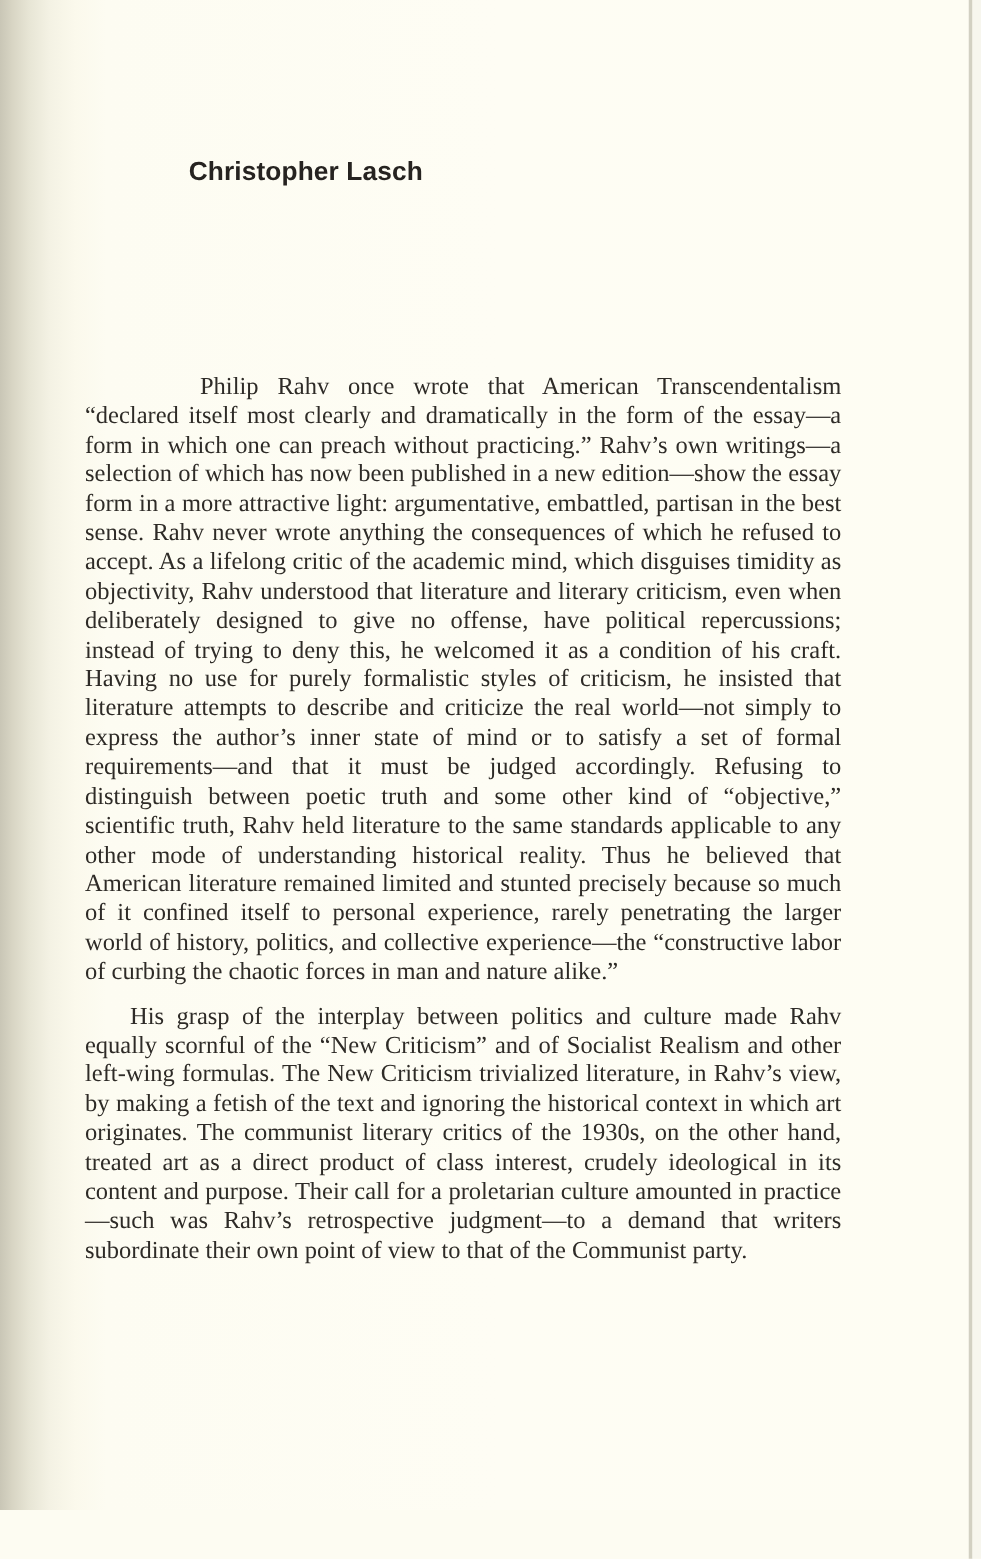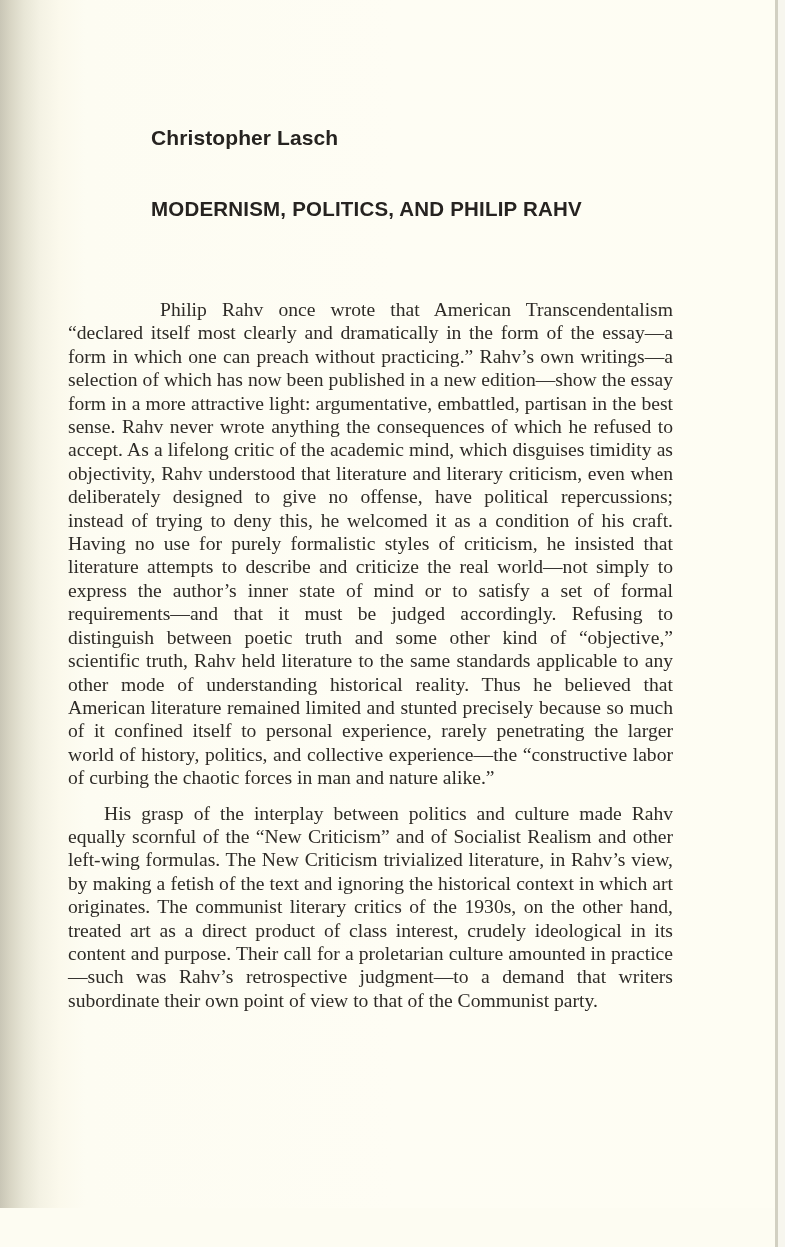--- a/index.html
+++ b/index.html
@@ -89,19 +89,18 @@
     }
   </style>
 </head>
 <body>
 
 <div class="page">
   <div class="right-edge"></div>
   <div class="right-edge-outer"></div>
 
   <h2 class="author">Christopher Lasch</h2>
-  <h1 class="title">MODERNISM, POLITICS, AND PHILIP RAHV</h1>
 
   <div class="body-text">
     <p>Philip Rahv once wrote that American Transcendentalism “declared itself most clearly and dramatically in the form of the essay—a form in which one can preach without practicing.” Rahv’s own writings—a selection of which has now been published in a new edition—show the essay form in a more attractive light: argumentative, embattled, partisan in the best sense. Rahv never wrote anything the consequences of which he refused to accept. As a lifelong critic of the academic mind, which disguises timidity as objectivity, Rahv under­stood that literature and literary criticism, even when deliberately designed to give no offense, have political repercussions; instead of trying to deny this, he welcomed it as a condition of his craft. Having no use for purely formalistic styles of criticism, he insisted that literature attempts to describe and criticize the real world—not simply to express the author’s inner state of mind or to satisfy a set of formal requirements—and that it must be judged accordingly. Refusing to distinguish between poetic truth and some other kind of “objective,” scientific truth, Rahv held literature to the same standards applicable to any other mode of understanding historical reality. Thus he believed that American literature remained limited and stunted precisely because so much of it confined itself to personal experience, rarely penetrating the larger world of history, politics, and collective experience—the “constructive labor of curbing the chaotic forces in man and nature alike.”</p>
     <p>His grasp of the interplay between politics and culture made Rahv equally scornful of the “New Criticism” and of Socialist Realism and other left-wing formulas. The New Criticism trivialized literature, in Rahv’s view, by making a fetish of the text and ignoring the historical context in which art originates. The communist literary critics of the 1930s, on the other hand, treated art as a direct product of class interest, crudely ideological in its content and purpose. Their call for a proletarian culture amounted in practice—such was Rahv’s retrospec­tive judgment—to a demand that writers subordinate their own point of view to that of the Communist party.</p>
   </div>
 </div>
 
 </body></html>

